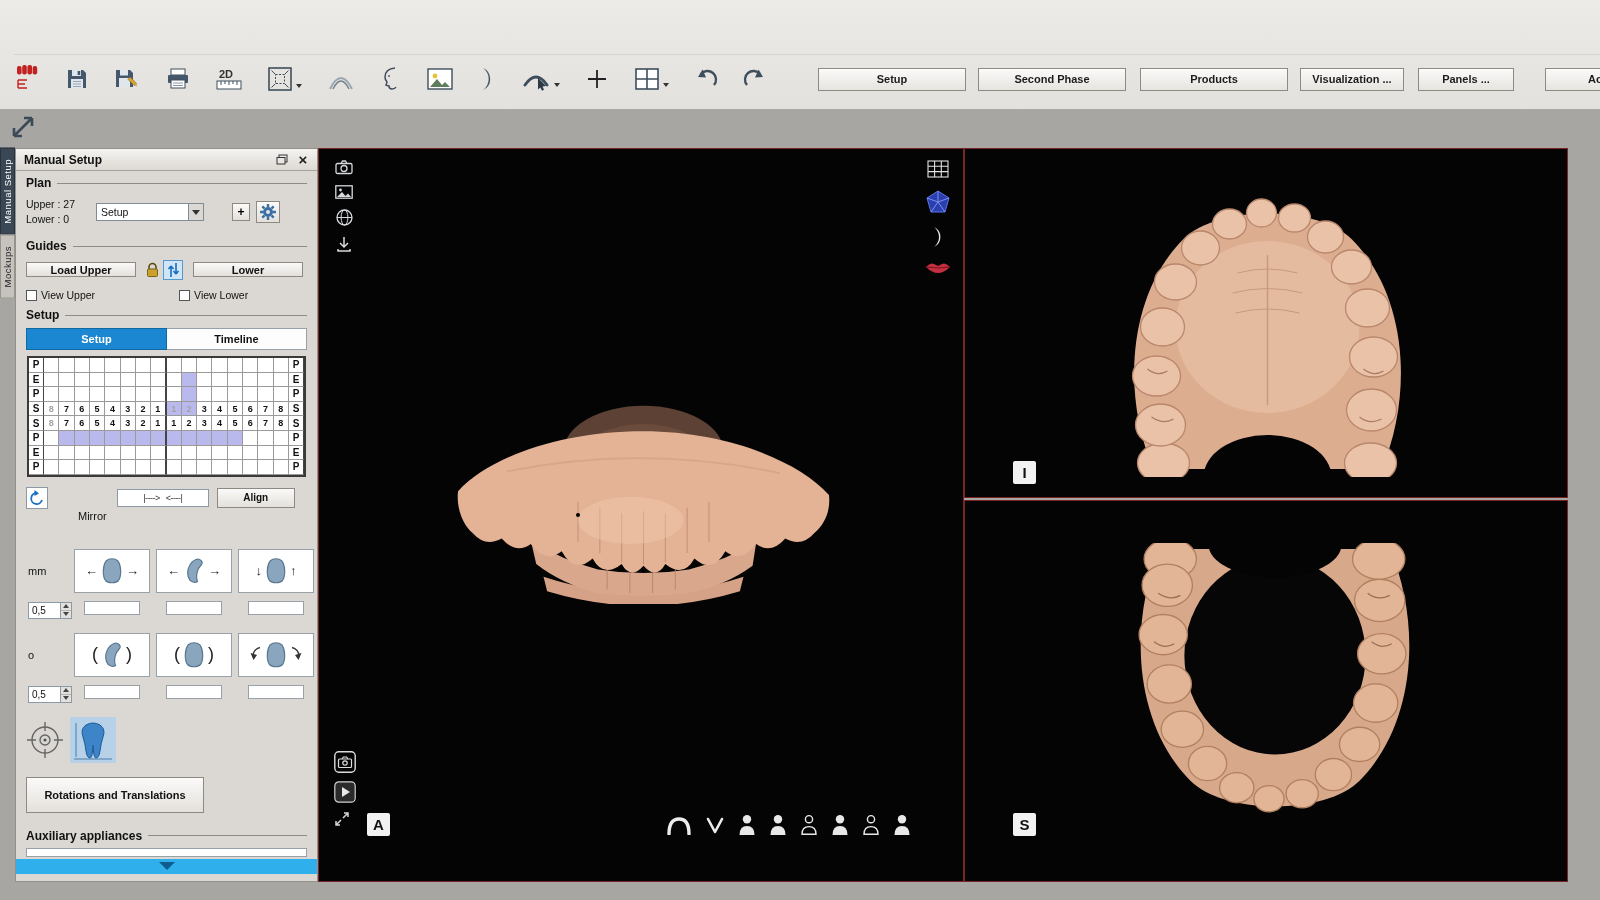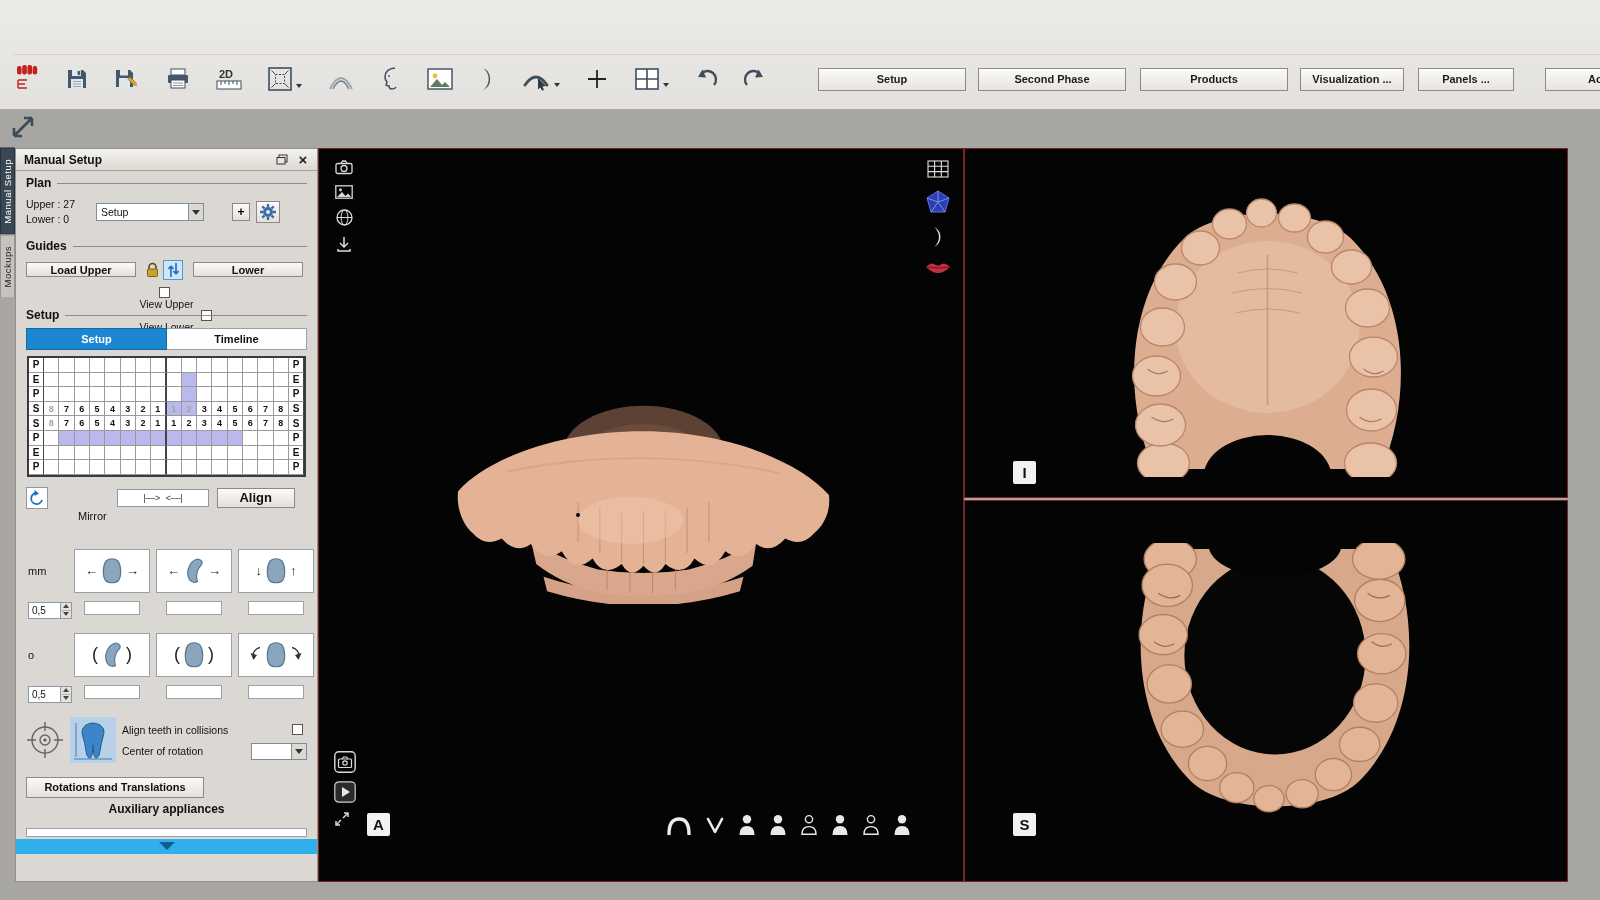--- a/index.html
+++ b/index.html
@@ -42,37 +42,37 @@
   .dropdown .dd-val{flex:1;font-size:10.5px;display:flex;align-items:center;padding-left:4px;color:#111;}
   .dd-btn{width:15px;background:#dcd9d4;border-left:1px solid #7f8b96;display:flex;align-items:center;justify-content:center;}
   .dd-caret{width:0;height:0;border-left:4px solid transparent;border-right:4px solid transparent;border-top:5px solid #333;}
   .sq-btn{width:18px;height:18px;background:linear-gradient(#fbfaf9,#e3e0db);border:1px solid #8d8a84;font-size:12px;font-weight:bold;display:flex;align-items:center;justify-content:center;cursor:pointer;margin-left:28px;}
   .gear-btn{width:24px;height:22px;background:linear-gradient(#fbfaf9,#e3e0db);border:1px solid #8d8a84;display:flex;align-items:center;justify-content:center;cursor:pointer;margin-left:6px;}
   .guides-row{display:flex;align-items:center;margin:3px 10px 0;height:23px;}
   .g-btn{height:15px;background:linear-gradient(#fbfaf9,#e3e0db);border:1px solid #8d8a84;font-size:11px;font-weight:600;color:#111;cursor:pointer;font-family:"Liberation Sans",sans-serif;}
   .g-btn.w1{width:110px;}
   .lock-wrap{width:18px;display:flex;align-items:center;justify-content:center;margin-left:7px;cursor:pointer;}
   .updown-btn{width:20px;height:20px;background:#cfe6f8;border:1px solid #5599cc;display:flex;align-items:center;justify-content:center;margin-left:2px;cursor:pointer;}
-  .check-row{display:flex;align-items:center;margin:6px 10px 0;height:16px;font-size:10.5px;color:#111;flex-direction:column;}
+  .check-row{display:flex;align-items:center;margin:6px 10px 0;height:16px;font-size:10.5px;color:#111;}
   .checkbox{width:11px;height:11px;background:#fff;border:1px solid #555;margin-right:4px;cursor:pointer;flex:none;}
   .tabs-row{display:flex;margin:4px 10px 0;}
   .tab{flex:1;height:22px;display:flex;align-items:center;justify-content:center;font-size:11px;font-weight:bold;cursor:pointer;}
   .tab.active{background:#1b87d2;color:#fff;border:1px solid #10699f;}
   .tab:not(.active){background:#fdfdfd;color:#111;border:1px solid #98a0a8;border-left:none;text-align:right;}
   .tooth-grid{margin:6px 11px 0;border:2px solid #3a3a3a;background:#fff;display:grid;grid-template-columns:15px repeat(16,1fr) 15px;}
   .gcell{height:14.6px;border-right:1px solid #9a9a9a;border-bottom:1px solid #9a9a9a;font-size:9px;font-weight:bold;display:flex;align-items:center;justify-content:center;color:#111;cursor:pointer;}
   .gcell.glabel{border-right:1.5px solid #444;font-size:10px;cursor:default;}
   .gcell.mid{border-right:2px solid #444;}
   .gcell.hl{background:#b9b9ee;}
   .gcell.dim{color:#a3a3a3;}
   .mirror-row{display:flex;align-items:center;margin:10px 10px 0;height:22px;}
   .reset-btn{width:22px;height:22px;background:#fff;border:1px solid #8d99a4;display:flex;align-items:center;justify-content:center;cursor:pointer;}
   .mirror-label{font-size:11px;color:#111;margin-left:30px;margin-top:36px;}
   .mirror-btn{width:92px;height:18px;margin-left:10px;background:#fff;border:1px solid #8d99a4;font-size:9px;display:flex;align-items:center;justify-content:center;white-space:pre;color:#333;cursor:pointer;letter-spacing:-0.5px;}
-  .align-btn{width:78px;height:20px;margin-left:8px;background:linear-gradient(#fbfaf9,#e3e0db);border:1px solid #8d8a84;font-size:13px;font-weight:600;color:#111;cursor:pointer;font-family:"Liberation Sans",sans-serif;}
+  .align-btn{width:78px;height:20px;margin-left:8px;background:linear-gradient(#fbfaf9,#e3e0db);border:1px solid #8d8a84;font-size:10px;font-weight:600;color:#111;cursor:pointer;font-family:"Liberation Sans",sans-serif;}
   .block{display:flex;margin:40px 0 0 10px;}
   .block.deg{margin-top:14px;}
   .unit-col{width:44px;display:flex;flex-direction:column;gap:9px;padding-left:2px;}
   .unit-label{height:44px;display:flex;align-items:center;font-size:11px;color:#111;}
   .spinner{display:flex;width:44px;height:17px;border:1px solid #8d99a4;background:#fff;}
   .spin-val{flex:1;font-size:10px;display:flex;align-items:center;padding-left:3px;color:#111;}
   .spin-btns{width:11px;display:flex;flex-direction:column;border-left:1px solid #8d99a4;}
   .spin-btn{flex:1;background:#e3e1dd;display:flex;align-items:center;justify-content:center;cursor:pointer;}
   .spin-btn:first-child{border-bottom:1px solid #b8b5b0;}
   .tri-up{width:0;height:0;border-left:3px solid transparent;border-right:3px solid transparent;border-bottom:4px solid #444;}
@@ -84,21 +84,21 @@
   .paren{font-size:18px;color:#222;}
   .inputs-row{display:flex;gap:6px;}
   .input-cell{width:76px;display:flex;justify-content:center;}
   .mini-input{width:56px;height:14px;background:#fff;border:1px solid #98a0a8;}
   .bottom-controls{display:flex;align-items:center;margin:14px 10px 0;gap:6px;}
   .bc-right{flex:1;display:flex;flex-direction:column;gap:7px;}
   .bc-row{display:flex;align-items:center;font-size:10.5px;color:#111;}
   .bc-row .sp{flex:1;}
   .mini-dd{display:flex;width:56px;height:17px;background:#fff;border:1px solid #7f8b96;cursor:pointer;}
   .mini-dd .dd-val{flex:1;}
-  .wide-btn{margin:10px 0 0 10px;width:178px;height:21px;background:linear-gradient(#fbfaf9,#e3e0db);border:1px solid #8d8a84;font-size:11px;font-weight:600;color:#111;cursor:pointer;font-family:"Liberation Sans",sans-serif;}
+  .wide-btn{margin:10px 0 0 10px;width:178px;height:36px;background:linear-gradient(#fbfaf9,#e3e0db);border:1px solid #8d8a84;font-size:11px;font-weight:600;color:#111;cursor:pointer;font-family:"Liberation Sans",sans-serif;}
   .aux-stub{height:9px;background:#fff;border:1px solid #98a0a8;margin:3px 10px 0;}
   .blue-bar{margin-top:2px;height:15px;background:#2fb0ec;display:flex;align-items:center;justify-content:center;cursor:pointer;}
   .blue-bar .caretdn{width:0;height:0;border-left:8px solid transparent;border-right:8px solid transparent;border-top:8px solid #0e5d8e;}
 
   
   .vp{position:absolute;background:#040404;border:1px solid #7a2525;overflow:hidden;}
   .vp-main{left:318px;top:148px;width:646px;height:734px;cursor:grab;}
   .vp-upper{left:964px;top:148px;width:604px;height:350px;cursor:grab;}
   .vp-lower{left:964px;top:500px;width:604px;height:382px;cursor:grab;}
   .vp-icon{cursor:pointer;display:flex;align-items:center;justify-content:center;}
@@ -611,42 +611,25 @@
             <circle cx="19" cy="19" r="1.6" fill="#555"></circle>
           </svg>
       </span>
       <span>
         <svg width="46" height="46">
             <rect width="46" height="46" fill="#b7d2e8"></rect>
             <path d="M16 8 Q23 4 30 8 Q36 12 33 20 Q31 26 30 34 Q29 41 26 41 Q24 41 23.5 34 Q23 28 23 28 Q23 28 22.5 34 Q22 41 20 41 Q17 41 16 34 Q15 26 13 20 Q10 12 16 8Z" fill="#3d85c8" stroke="#1d5a94"></path>
             <path d="M4 42 H42 M6 6 V40" stroke="#4a7aa8" stroke-width="1"></path>
           </svg>
       </span>
-      <div class="bc-right">
-        <div class="bc-row">
-          <span>Align teeth in collisions</span>
-          <span class="sp"></span>
-          <span class="checkbox"></span>
-        </div>
-        <div class="bc-row">
-          <span>Center of rotation</span>
-          <span class="sp"></span>
-          <span class="mini-dd dropdown" style="width:56px;margin-left:0;">
-            <span class="dd-val"></span>
-            <span class="dd-btn">
-                <span class="dd-caret"></span>
-              </span>
-          </span>
-        </div>
-      </div>
     </div>
 
     <button class="wide-btn">Rotations and Translations</button>
 
-    <div class="group-heading" style="margin-top:4px;flex-direction:column;">
+    <div class="group-heading" style="margin-top:16px;">
       <span>Auxiliary appliances</span>
         <span class="rule"></span>
     </div>
     <div class="aux-stub"></div>
     <div class="blue-bar">
         <span class="caretdn"></span>
       </div>
   </div>
 
   <div class="vp vp-main">

